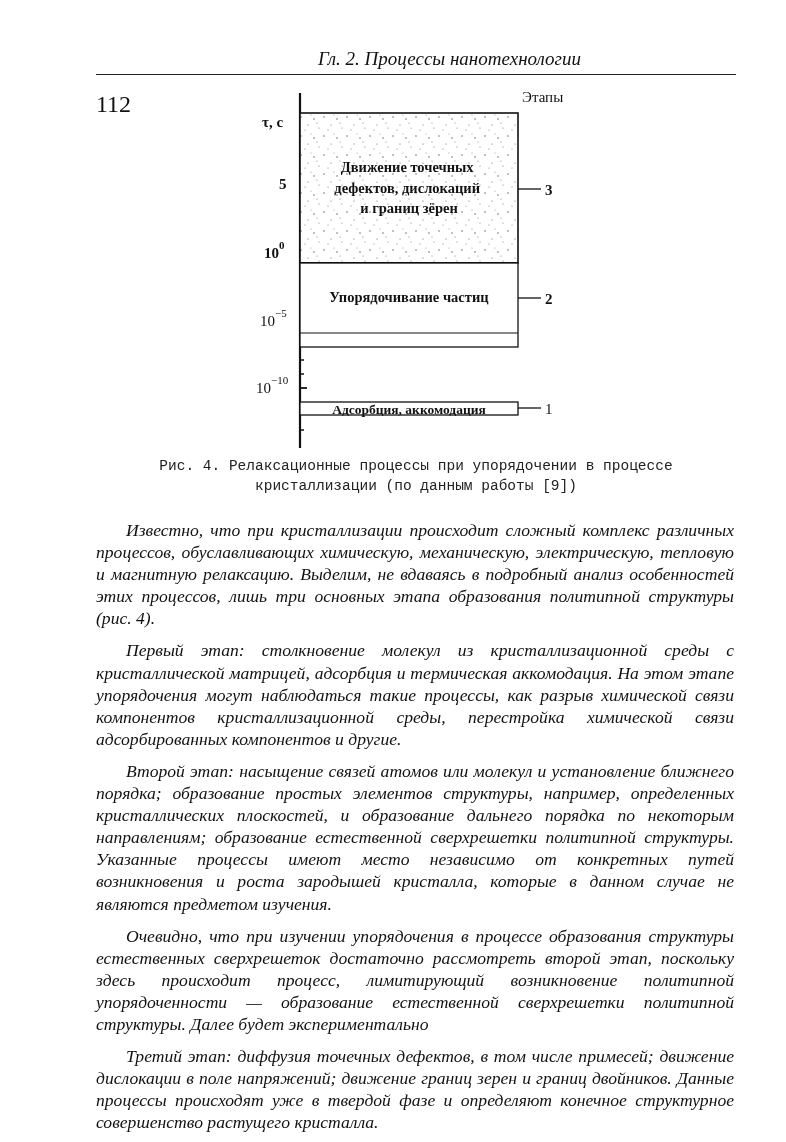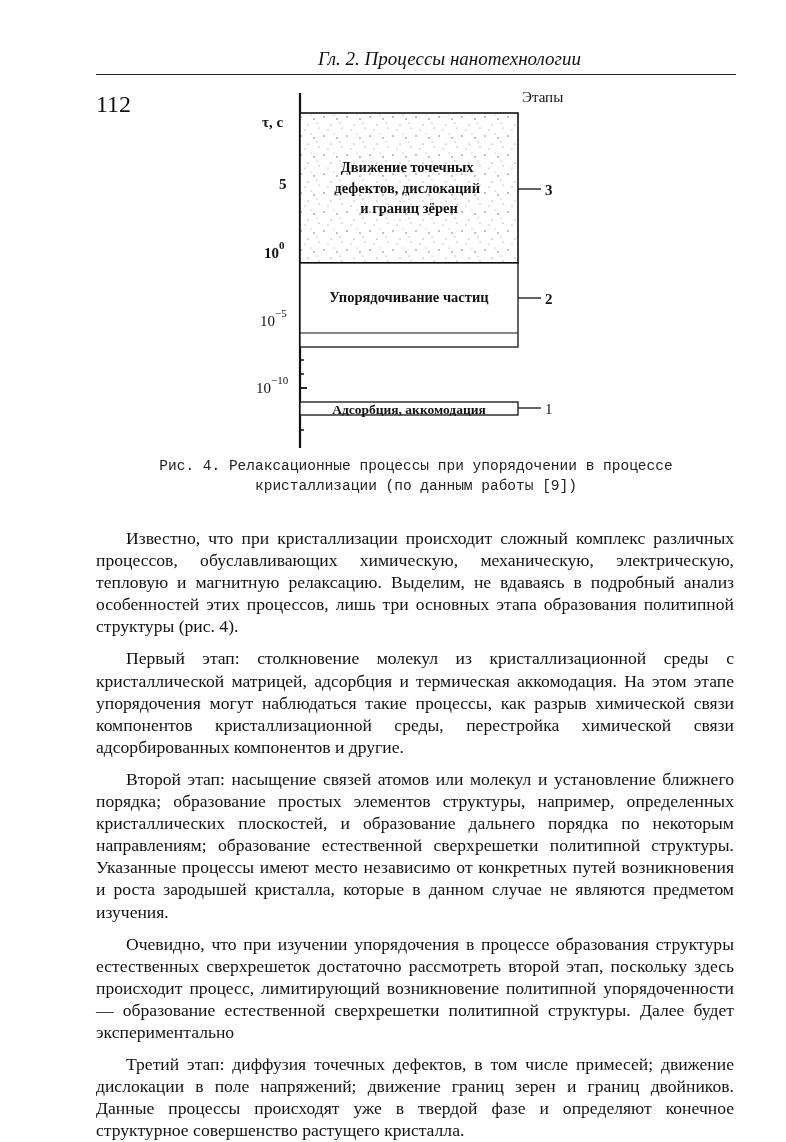--- a/index.html
+++ b/index.html
@@ -10,21 +10,21 @@
   .page-number { position: absolute; left: 0; top: 0; font-family: "Liberation Serif", serif; font-size: 24px; margin-top: 43px; }
   .chapter-title { position: absolute; left: 190px; top: 0; font-family: "Liberation Serif", serif; font-style: italic; font-size: 19px; margin-left: 32px; }
 
   .figure { position: absolute; left: 0; top: 0; width: 786px; height: 460px; text-align: right; }
   .figure svg { position: absolute; left: 0; top: 0; }
   .fig-text { font-family: "Liberation Serif", serif; fill: #111; }
 
   .caption { position: absolute; left: 96px; top: 456px; width: 640px; text-align: center; font-family: Liberation Mono, monospace; font-size: 14.5px; line-height: 20px; color: #222; }
 
   .body-text { position: absolute; left: 96px; top: 519px; width: 638px; font-family: "Liberation Serif", serif; font-size: 17.6px; line-height: 22.1px; text-align: justify; hyphens: manual; }
-  .body-text p { margin: 8px 0 10px 0; text-indent: 30px; }
+  .body-text p { margin: 0 0 10px 0; text-indent: 30px; font-style: italic; }
 </style>
 </head>
 <body>
 
 <div class="page">
 
   <div class="running-head">
     <span class="page-number">112</span>
     <span class="chapter-title">Гл. 2.  Процессы нанотехнологии</span>
   </div>

